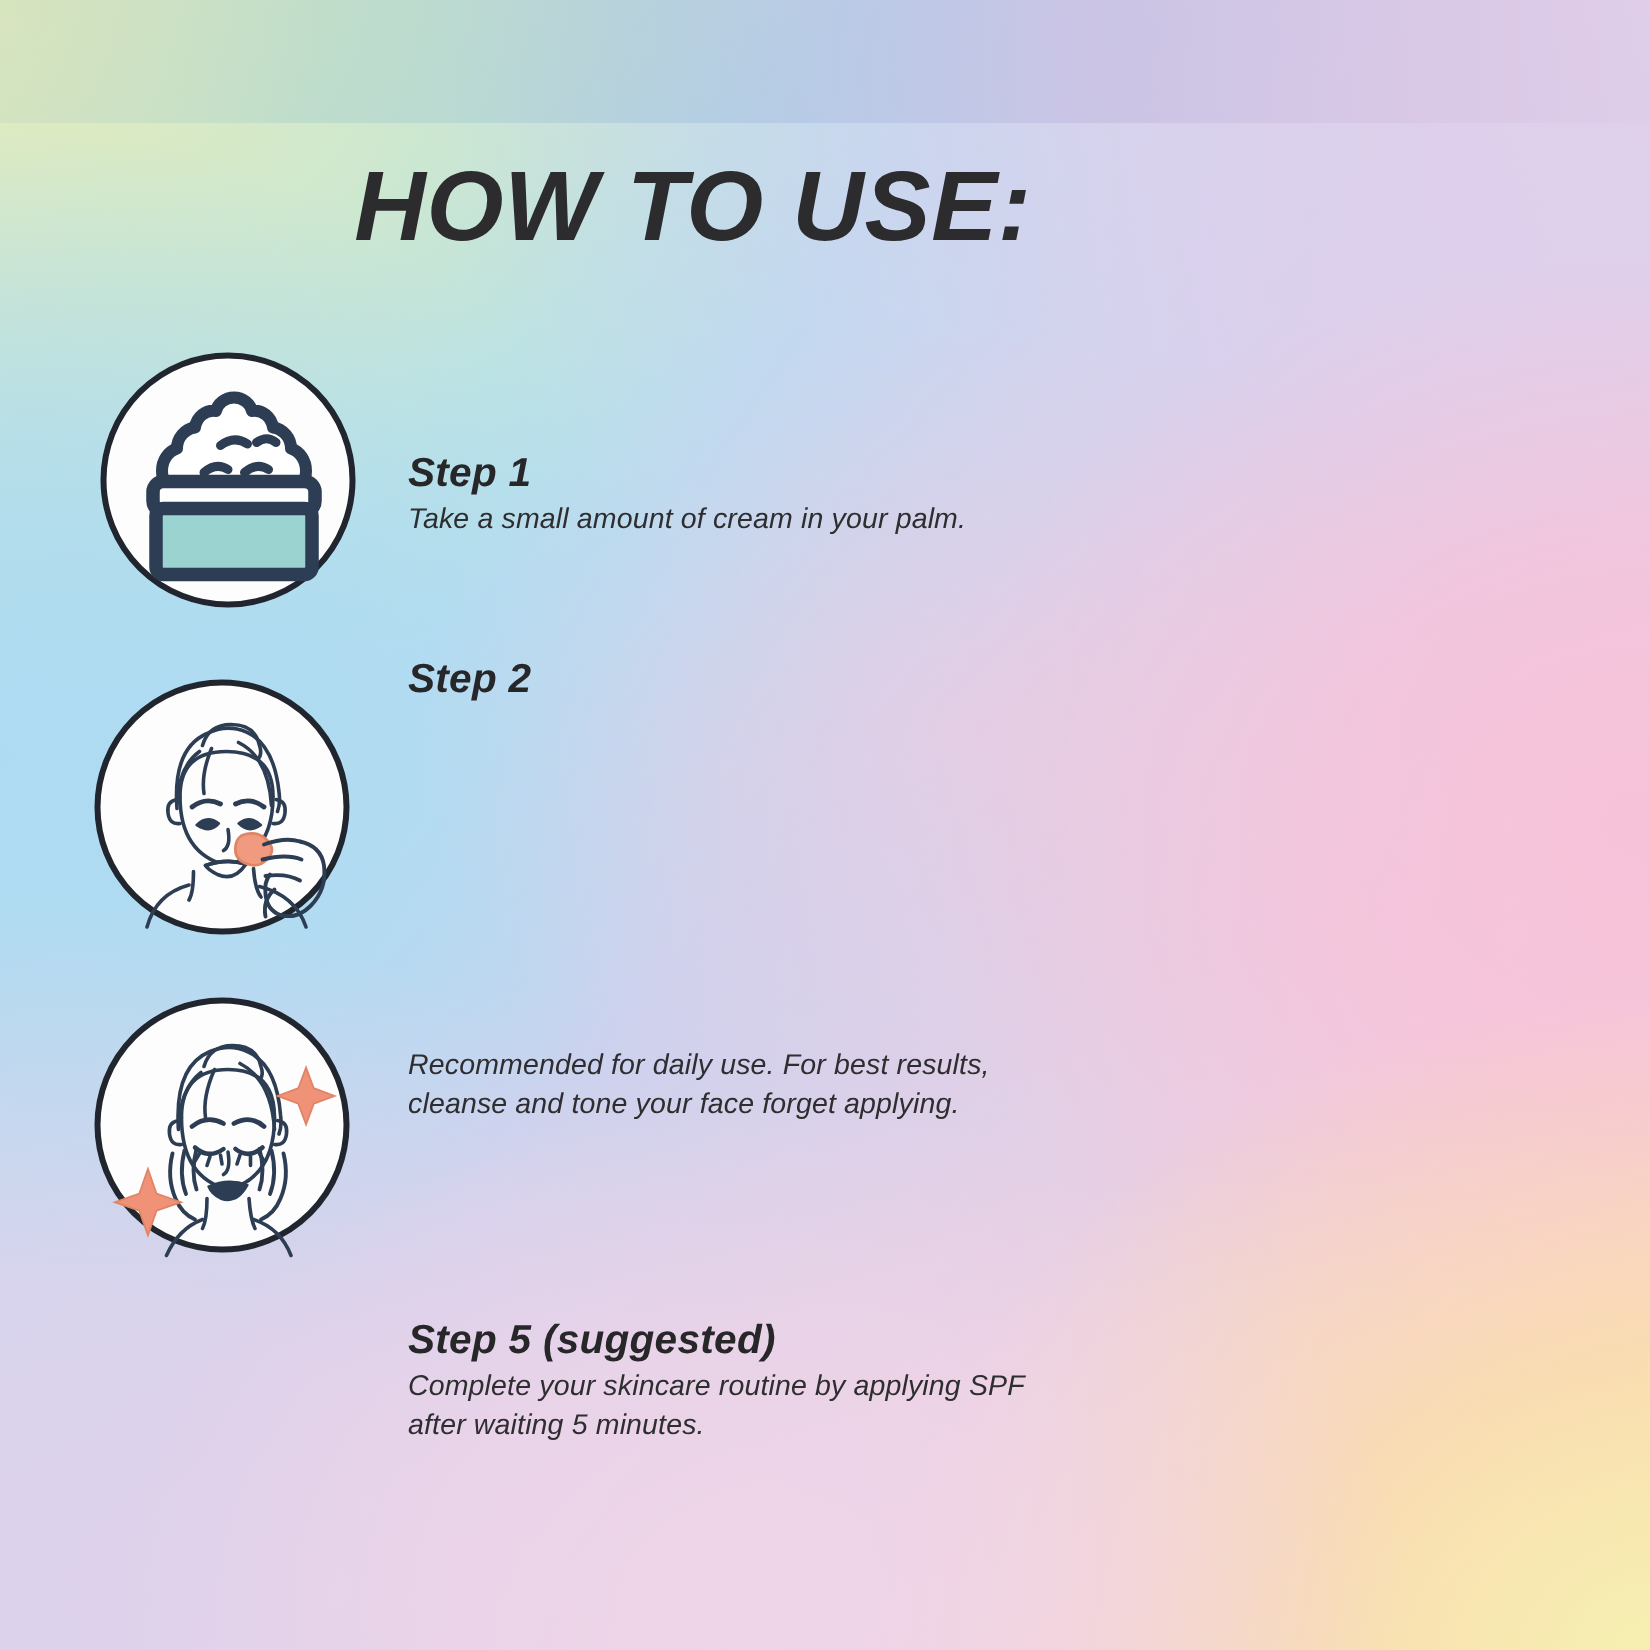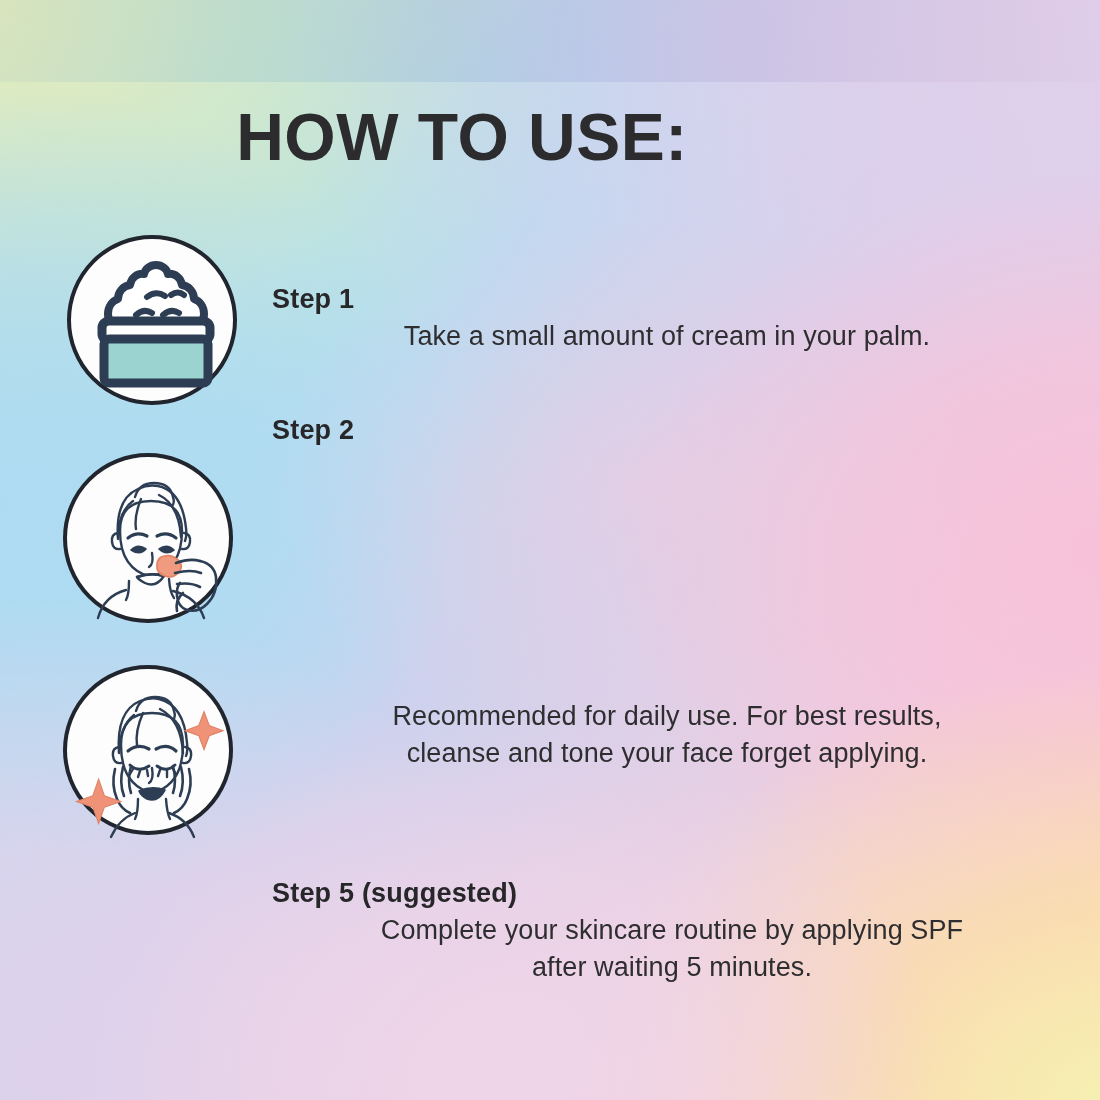--- a/index.html
+++ b/index.html
@@ -58,21 +58,21 @@
     background:linear-gradient(90deg,
       rgba(120,160,190,0.10) 0%,
       rgba(95,165,215,0.17) 18%,
       rgba(110,150,210,0.20) 42%,
       rgba(150,125,190,0.17) 66%,
       rgba(185,140,185,0.10) 88%,
       rgba(200,160,180,0.04) 100%);
   }
 
   
-  #content { position:relative; z-index:2; width:924px; height:1100px; }
+  #content { position:relative; z-index:2; width:924px; height:1100px;font-style:italic; }
 
   .title {
     position:absolute;
     top:104px; left:0; right:0;
     text-align:center;
     font-size:66px;
     font-weight:bold;
     letter-spacing:0.5px;
     color:#2c2c2e;
     line-height:1;
@@ -91,36 +91,35 @@
   .step-text { position:absolute; }
   .step-label {
     font-size:27px;
     font-weight:bold;
     color:#272729;
     letter-spacing:0.2px;
     line-height:1.18;
     margin-bottom:2px;
   }
   .step-body {
-    font-size:27px;
+    font-size:19px;
     font-weight:normal;
     color:#2e2e30;
     line-height:1.36;
     letter-spacing:0.1px;
     white-space:pre-line;
-    text-align:center;
   }
 
   
   #icon-1 { left:67px;  top:235px; }
   #icon-2 { left:63px;  top:453px; }
   #icon-3 { left:63px;  top:665px; }
 
-  #text-1 { left:272px; top:284px; width:790px; }
-  #text-2 { left:272px; top:415px; width:790px; }
+  #text-1 { left:272px; top:300px; width:790px; }
+  #text-2 { left:272px; top:437px; width:790px; }
   #text-3 { left:272px; top:698px; width:790px; }
   #text-4 { left:272px; top:878px; width:800px; }
 </style>
 </head>
 <body>
 
 <div id="bg">
   <div class="layer g-base"></div>
   <div class="layer g-tl"></div>
   <div class="layer g-tr"></div>

